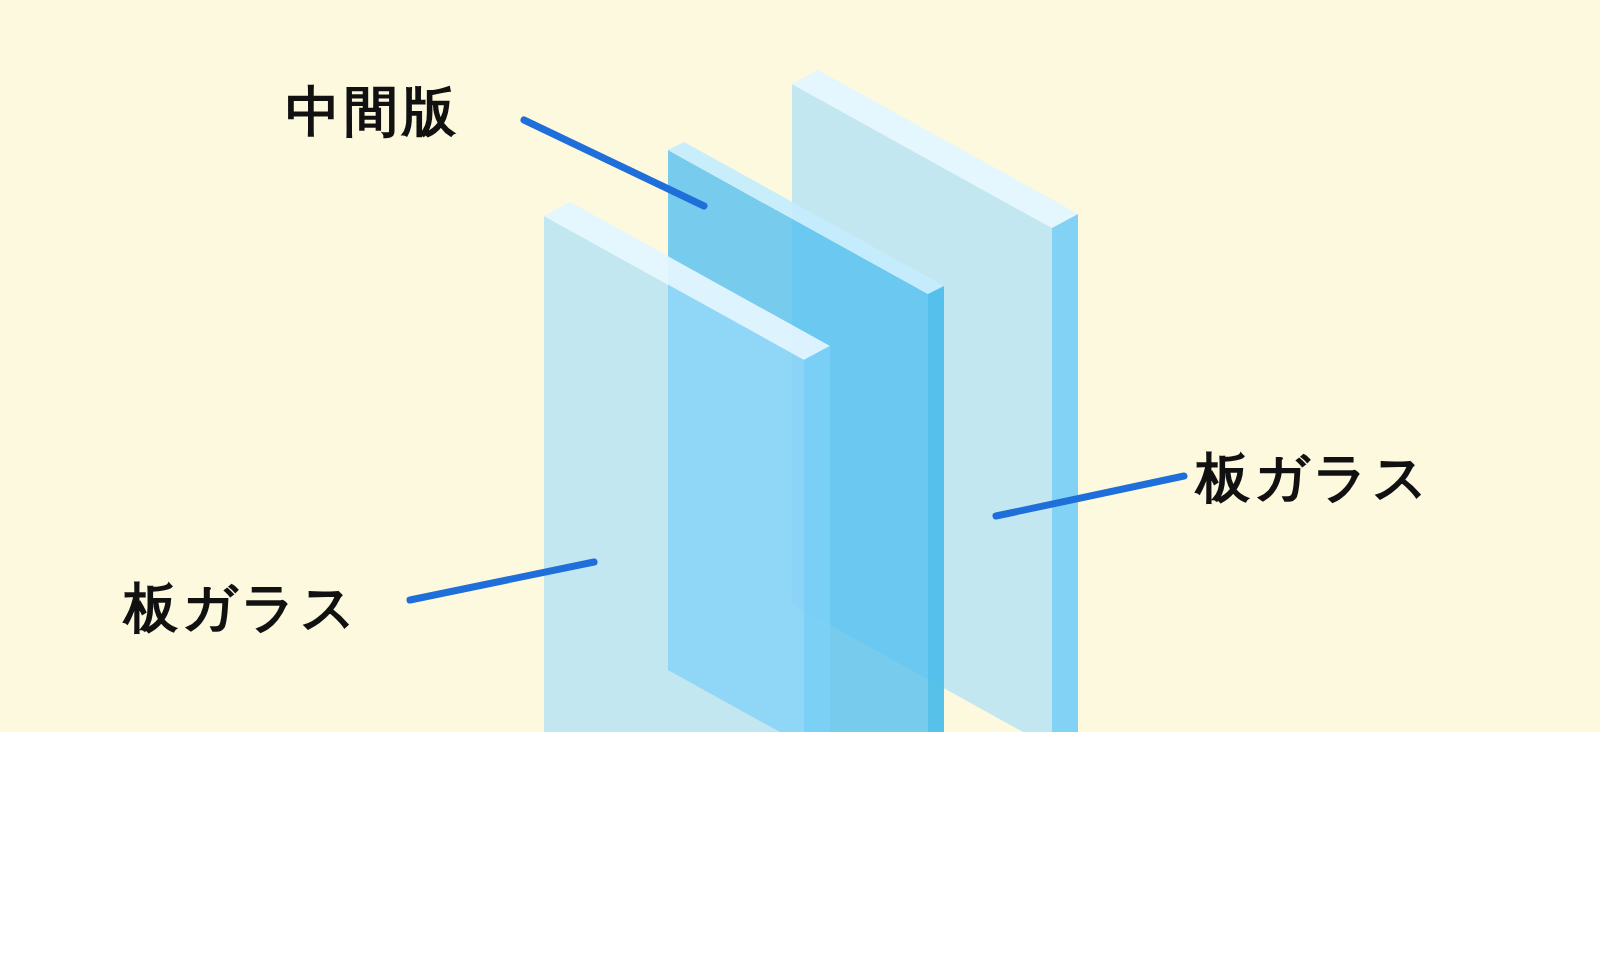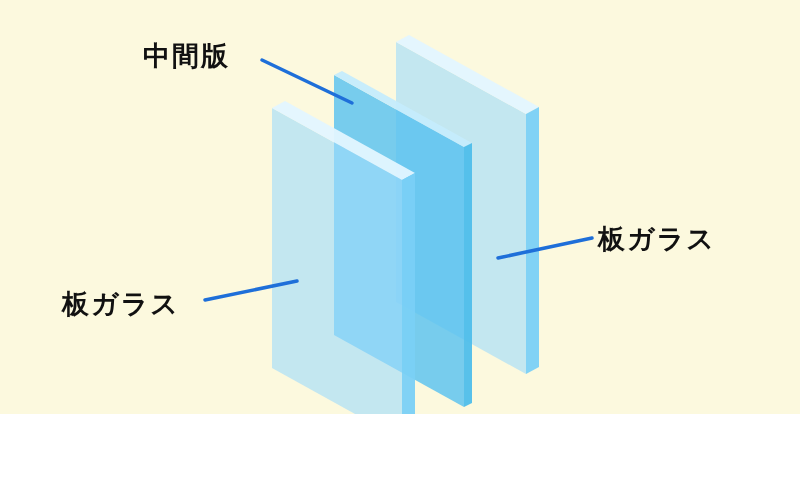--- a/index.html
+++ b/index.html
@@ -5,21 +5,21 @@
   html, body {
     margin: 0;
     padding: 0;
   }
   body {
     font-family: "DejaVu Sans", "Liberation Sans", sans-serif;
   }
   .canvas {
     position: relative;
     width: 800px;
-    height: 414px;
+    height: 366px;
     overflow: hidden;
   }
   .canvas svg {
     position: absolute;
     inset: 0;
     display: block;
   }
   .diagram-label {
     position: absolute;
     font-size: 27px;

